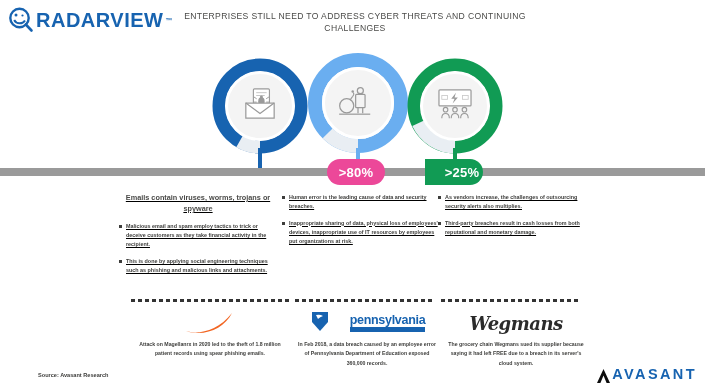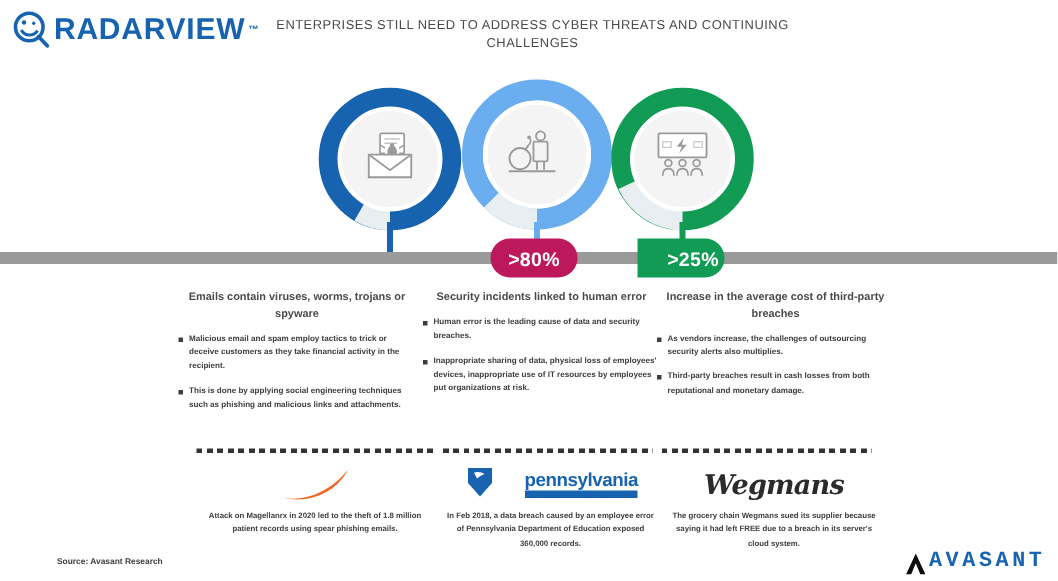--- a/index.html
+++ b/index.html
@@ -142,33 +142,33 @@
     color: #ffffff;
     font-size: 13px;
     font-weight: bold;
     display: flex;
     align-items: center;
     justify-content: center;
     letter-spacing: 0.2px;
   }
 
   .pill.p1 { left: 210px; width: 58px; background: #1763b0; border-radius:13px 0 0 13px;}
-  .pill.p2 { left: 327px; width: 58px; background: #be185d; text-align: right; }
+  .pill.p2 { left: 327px; width: 58px; background: #ec4899; text-align: right; }
   .pill.p3 { left: 425px; width: 58px; background: #119b54; border-radius:0 13px 13px 0;padding-left:16px;}
 
   
   .cols {
     position: absolute;
     top: 193px;
     left: 0;
     width: 705px;
     height: 100px;
   }
 
-  .col { position: absolute; width: 160px; }
+  .col { position: absolute; width: 160px; text-decoration: underline; }
   .col.c1 { left: 118px; }
   .col.c2 { left: 281px; }
   .col.c3 { left: 437px; }
 
   .col-head {
     text-align: center;
     font-size: 7.3px;
     font-weight: bold;
     line-height: 1.5;
     color: #4a4a48;
@@ -303,21 +303,21 @@
   .avasant-a {
     width: 13px; height: 13px;
     position: relative;
   }
   .avasant-text {
     font-size: 14.5px;
     font-weight: bold;
     letter-spacing: 2.4px;
     color: #1763b0;
     line-height: 0.95;
-    font-family: Liberation Mono, monospace;
+    font-family: Liberation Sans, sans-serif;
   }
 </style>
 </head>
 <body>
 
 <div class="page">
 
   <div class="header">
 
     <div class="brand">
@@ -430,29 +430,27 @@
 
     <div class="col c1">
       <div class="col-head">Emails contain viruses, worms, trojans or spyware</div>
       <ul class="bullets">
         <li>Malicious email and spam employ tactics to trick or deceive customers as they take financial activity in the recipient.</li>
         <li>This is done by applying social engineering techniques such as phishing and malicious links and attachments.</li>
       </ul>
     </div>
 
     <div class="col c2">
-      <div class="col-head">Security incidents linked to human error</div>
       <ul class="bullets">
         <li>Human error is the leading cause of data and security breaches.</li>
         <li>Inappropriate sharing of data, physical loss of employees' devices, inappropriate use of IT resources by employees put organizations at risk.</li>
       </ul>
     </div>
 
     <div class="col c3">
-      <div class="col-head">Increase in the average cost of third-party breaches</div>
       <ul class="bullets">
         <li>As vendors increase, the challenges of outsourcing security alerts also multiplies.</li>
         <li>Third-party breaches result in cash losses from both reputational and monetary damage.</li>
       </ul>
     </div>
   </div>
 
   <div class="dividers">
     <div class="dash d1"></div>
     <div class="dash d2"></div>

